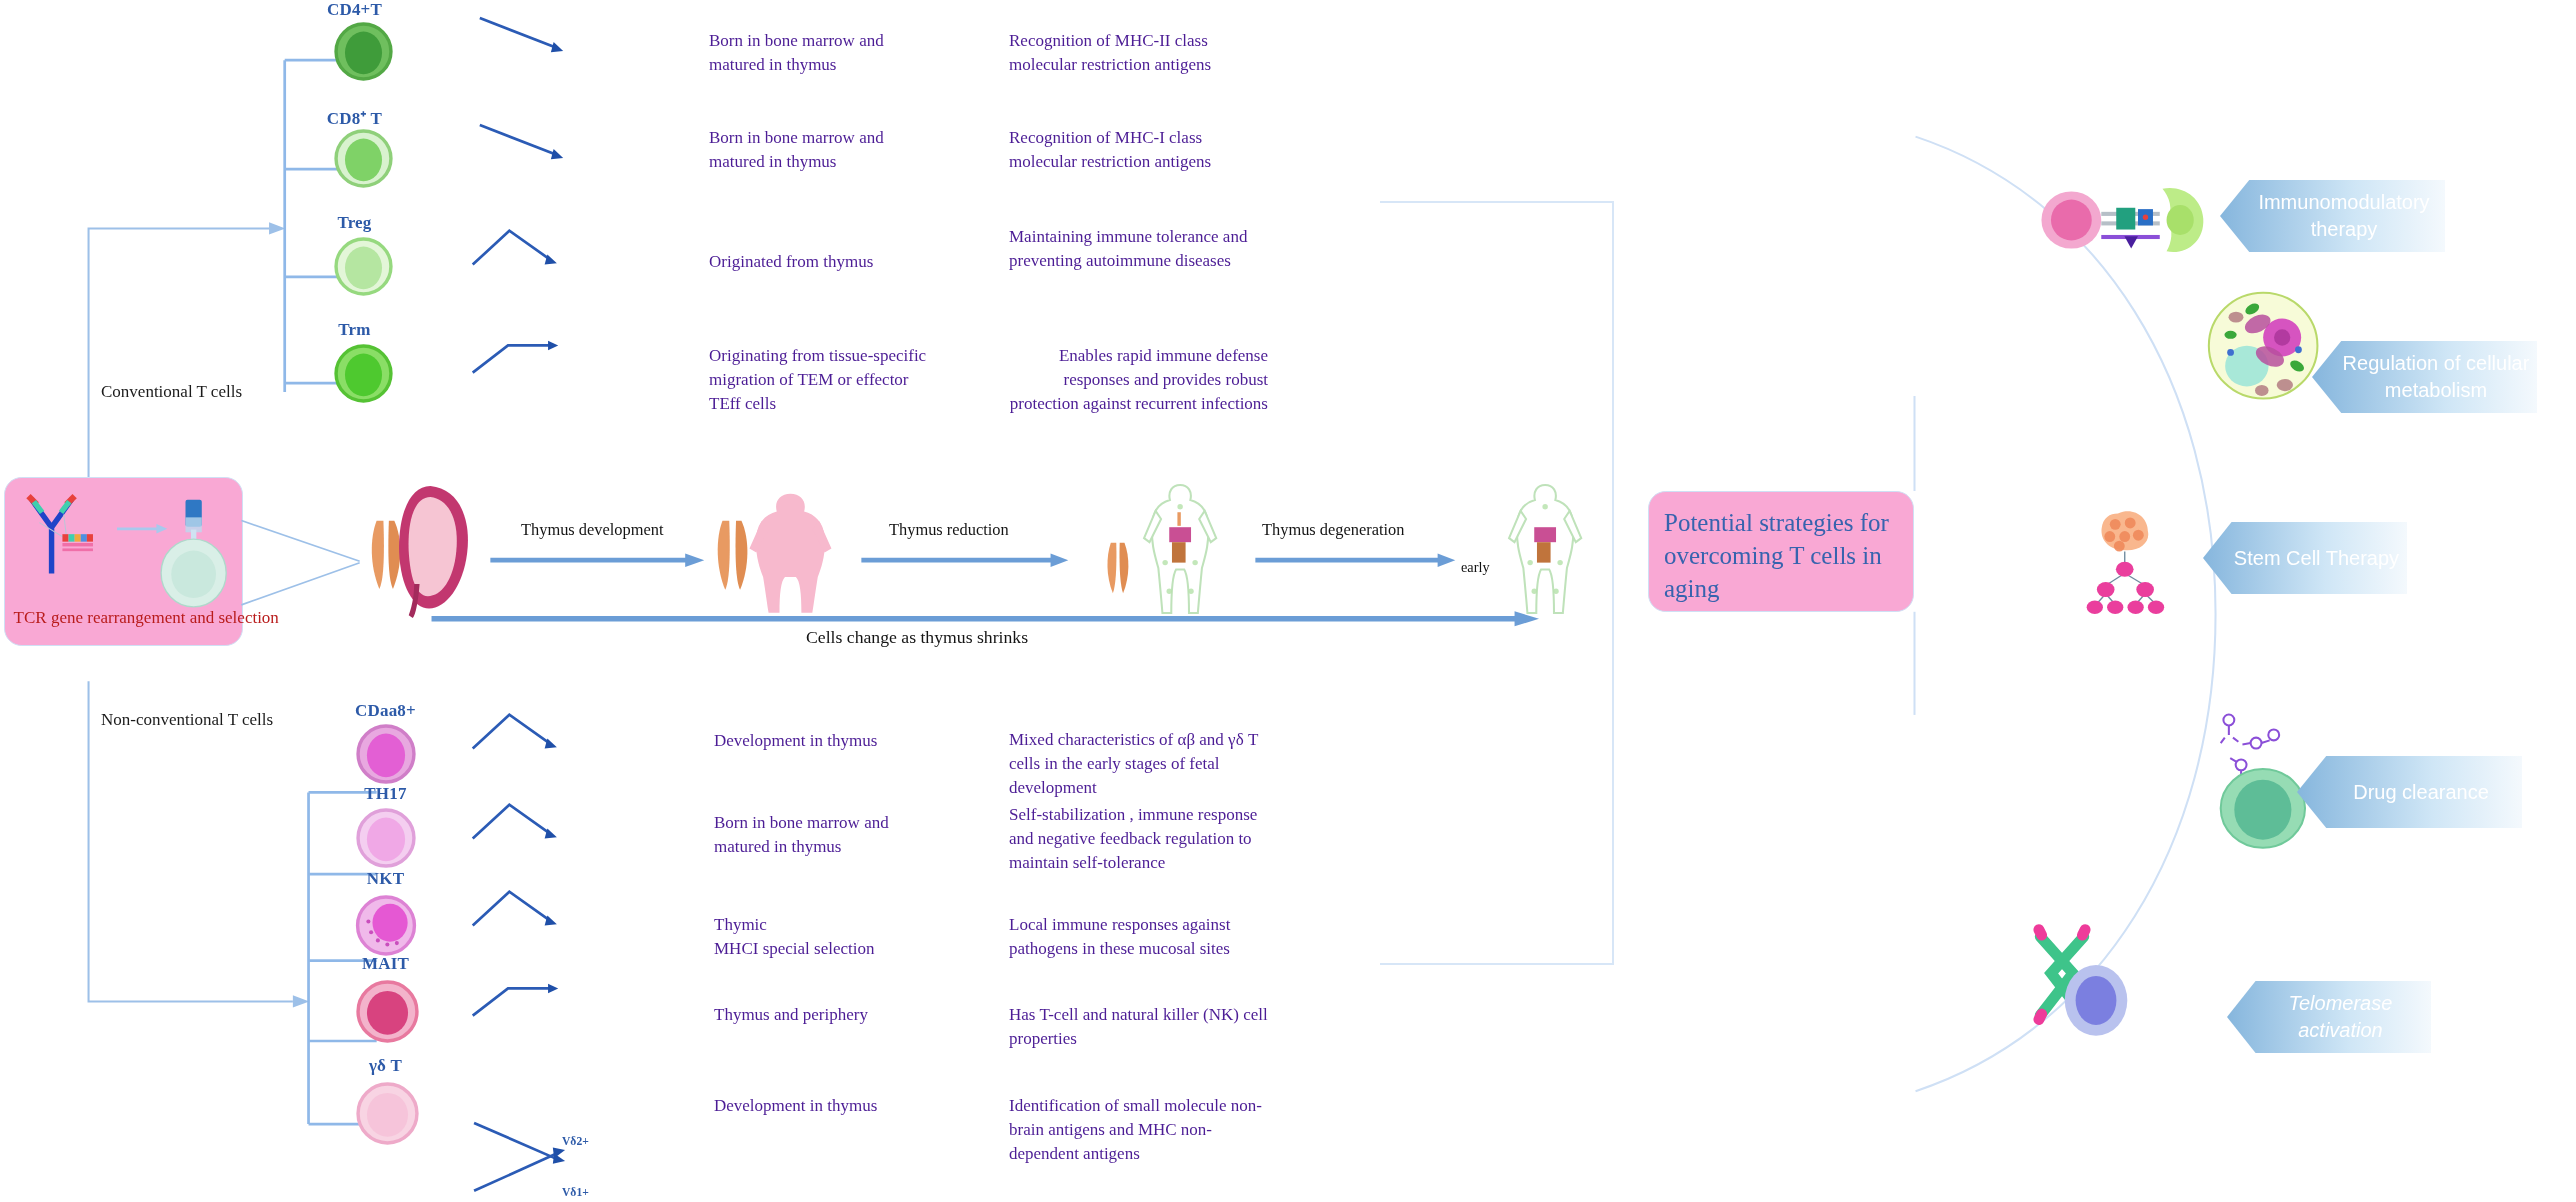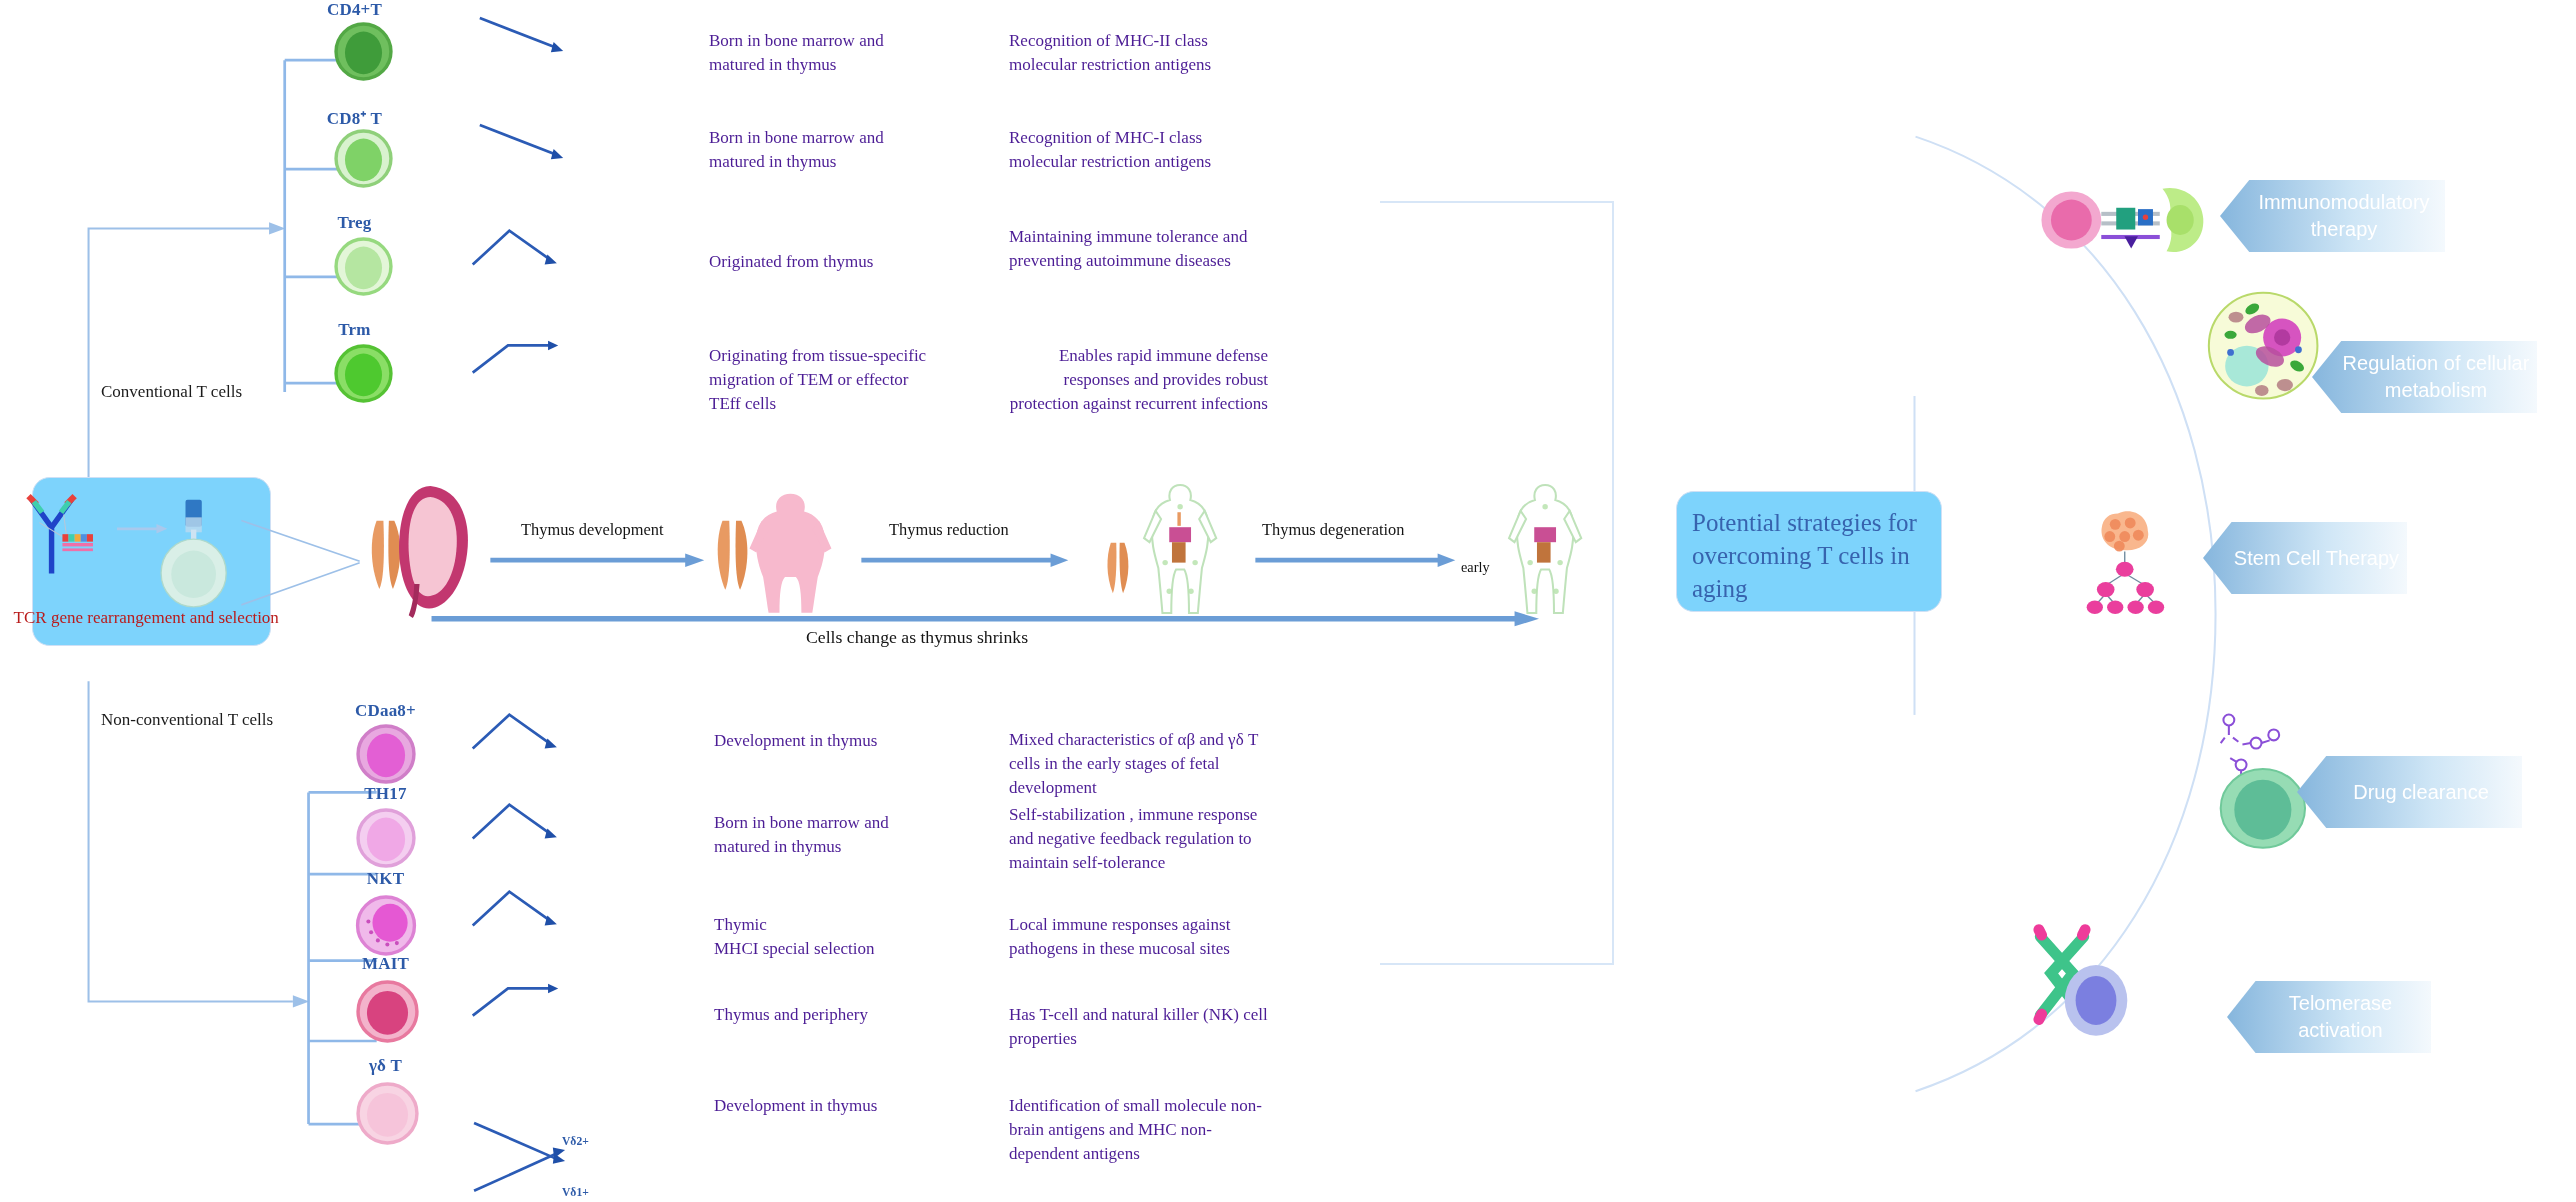--- a/index.html
+++ b/index.html
@@ -10,21 +10,21 @@
   .celllabel{font-family:"Liberation Serif",serif;font-weight:bold;font-size:17px;color:#2d5aa8;letter-spacing:0.2px;text-align:center;}
   .bodytxt{font-family:"Liberation Serif",serif;font-size:17px;line-height:1.42;color:#4c1d95;}
   .grouplabel{font-family:"Liberation Serif",serif;font-size:17px;color:#1b1b1b;white-space:nowrap;}
   .stagelabel{font-family:"Liberation Serif",serif;font-size:16.4px;color:#141414;white-space:nowrap;}
   .tinylabel{font-family:"Liberation Serif",serif;font-size:11.6px;font-weight:bold;color:#2d5aa8;white-space:nowrap;}
   .tcrcap{font-family:"Liberation Serif",serif;font-size:17px;color:#b91c1c;white-space:nowrap;}
   .nonelbl{font-family:"Liberation Serif",serif;font-size:14.3px;color:#111;}
   .bigtitle{font-family:"Liberation Serif",serif;font-size:25px;line-height:1.33;color:#3763ae;}
   .bannertxt{font-family:"Liberation Sans",sans-serif;font-size:20px;line-height:1.35;color:#fff;text-align:center;}
   
-  .rnd-box{border:1.4px solid #cfe0f5;border-radius:17.7px;background:#7dd3fc;margin-left:28px;}
+  .rnd-box{border:1.4px solid #cfe0f5;border-radius:17.7px;background:#f9a8d4;}
   .bigrect{border:2px solid #d7e6f7;border-left:none;background:transparent;}
   svg{overflow:visible;}
   .noselect{user-select:none;}
 </style>
 </head>
 <body>
 
 <svg class="abs noselect" style="left:0;top:0;width:613px;height:1202px;" viewBox="0 0 900 1764" width="613" height="1202">
   <g stroke="#9dc0e8" stroke-width="3" fill="none">
 
@@ -434,15 +434,15 @@
     <path d="M20 136 L24 128"></path>
       <path d="M88 136 L84 128"></path>
   </g>
   <ellipse cx="104" cy="108" rx="46" ry="52" fill="#b9c2ee"></ellipse>
   <ellipse cx="104" cy="108" rx="30" ry="36" fill="#7b7fe0"></ellipse>
 </svg>
 <div class="abs" style="left:2227px;top:981px;width:204px;height:72px;
             background:linear-gradient(90deg,#86b6dd 0%,#cfe6f6 60%,#f4f9fd 100%);
             clip-path:polygon(0% 50%, 14% 0%, 100% 0%, 100% 100%, 14% 100%);
             display:flex;align-items:center;justify-content:center;">
-  <div class="bannertxt" style="padding-left:23px;">Telomerase activation</div>
+  <div class="bannertxt" style="padding-left:23px;font-style:italic;">Telomerase activation</div>
 </div>
 
 
 </body></html>

